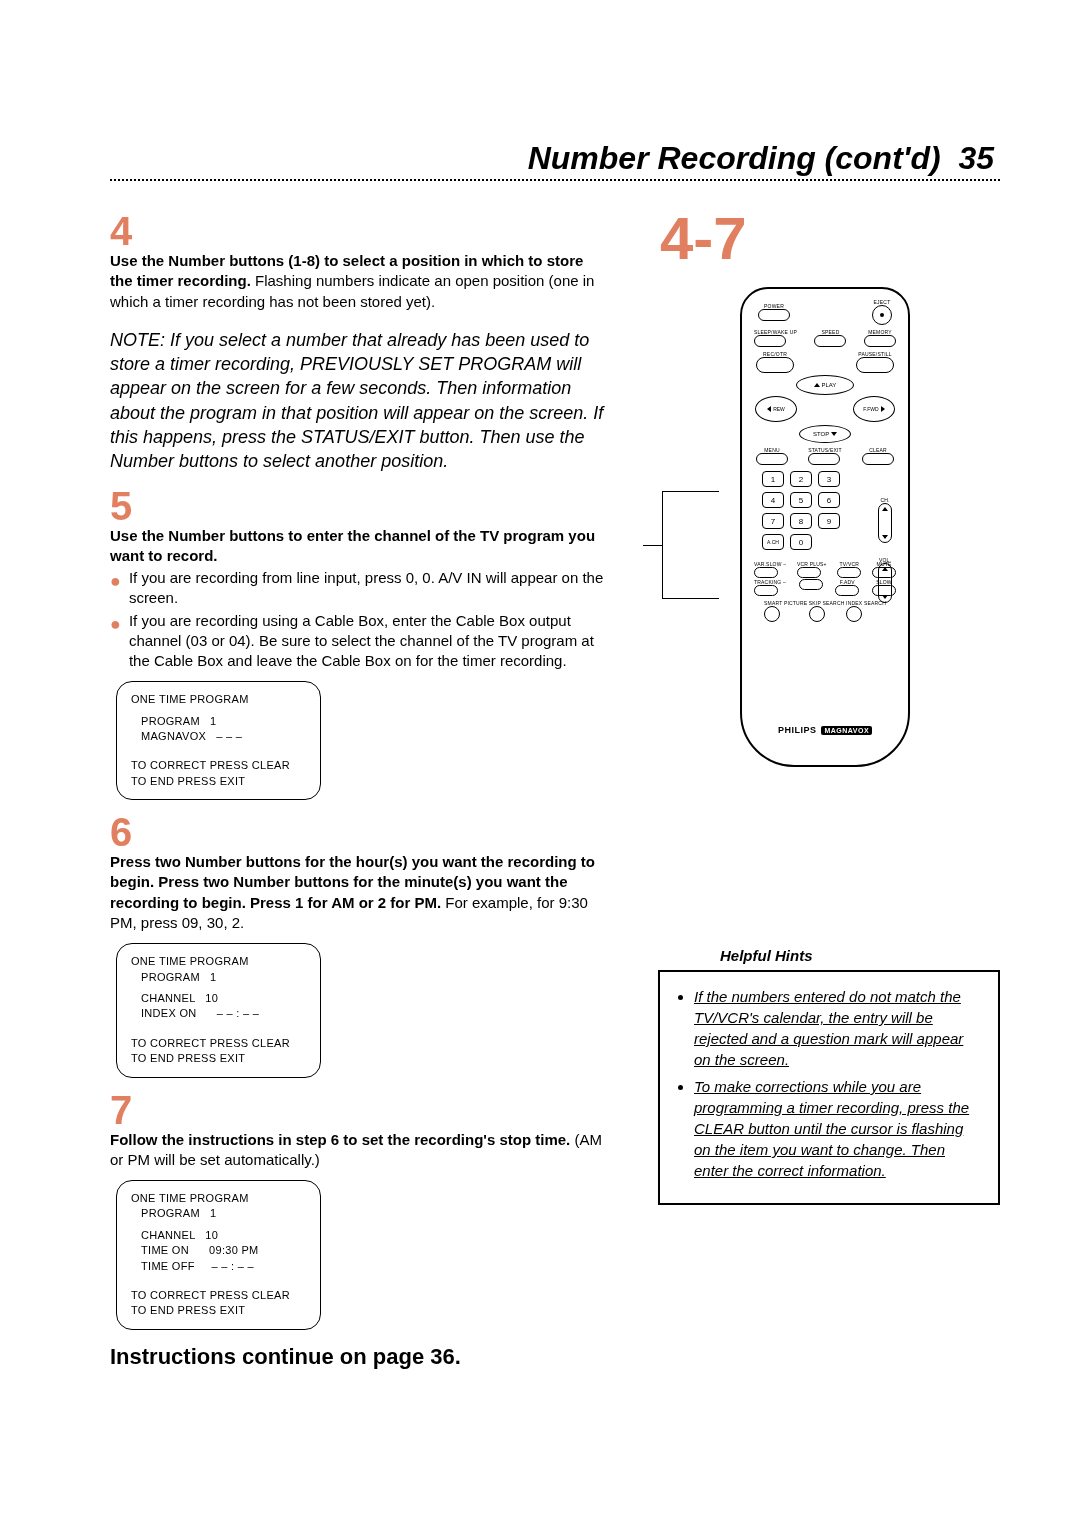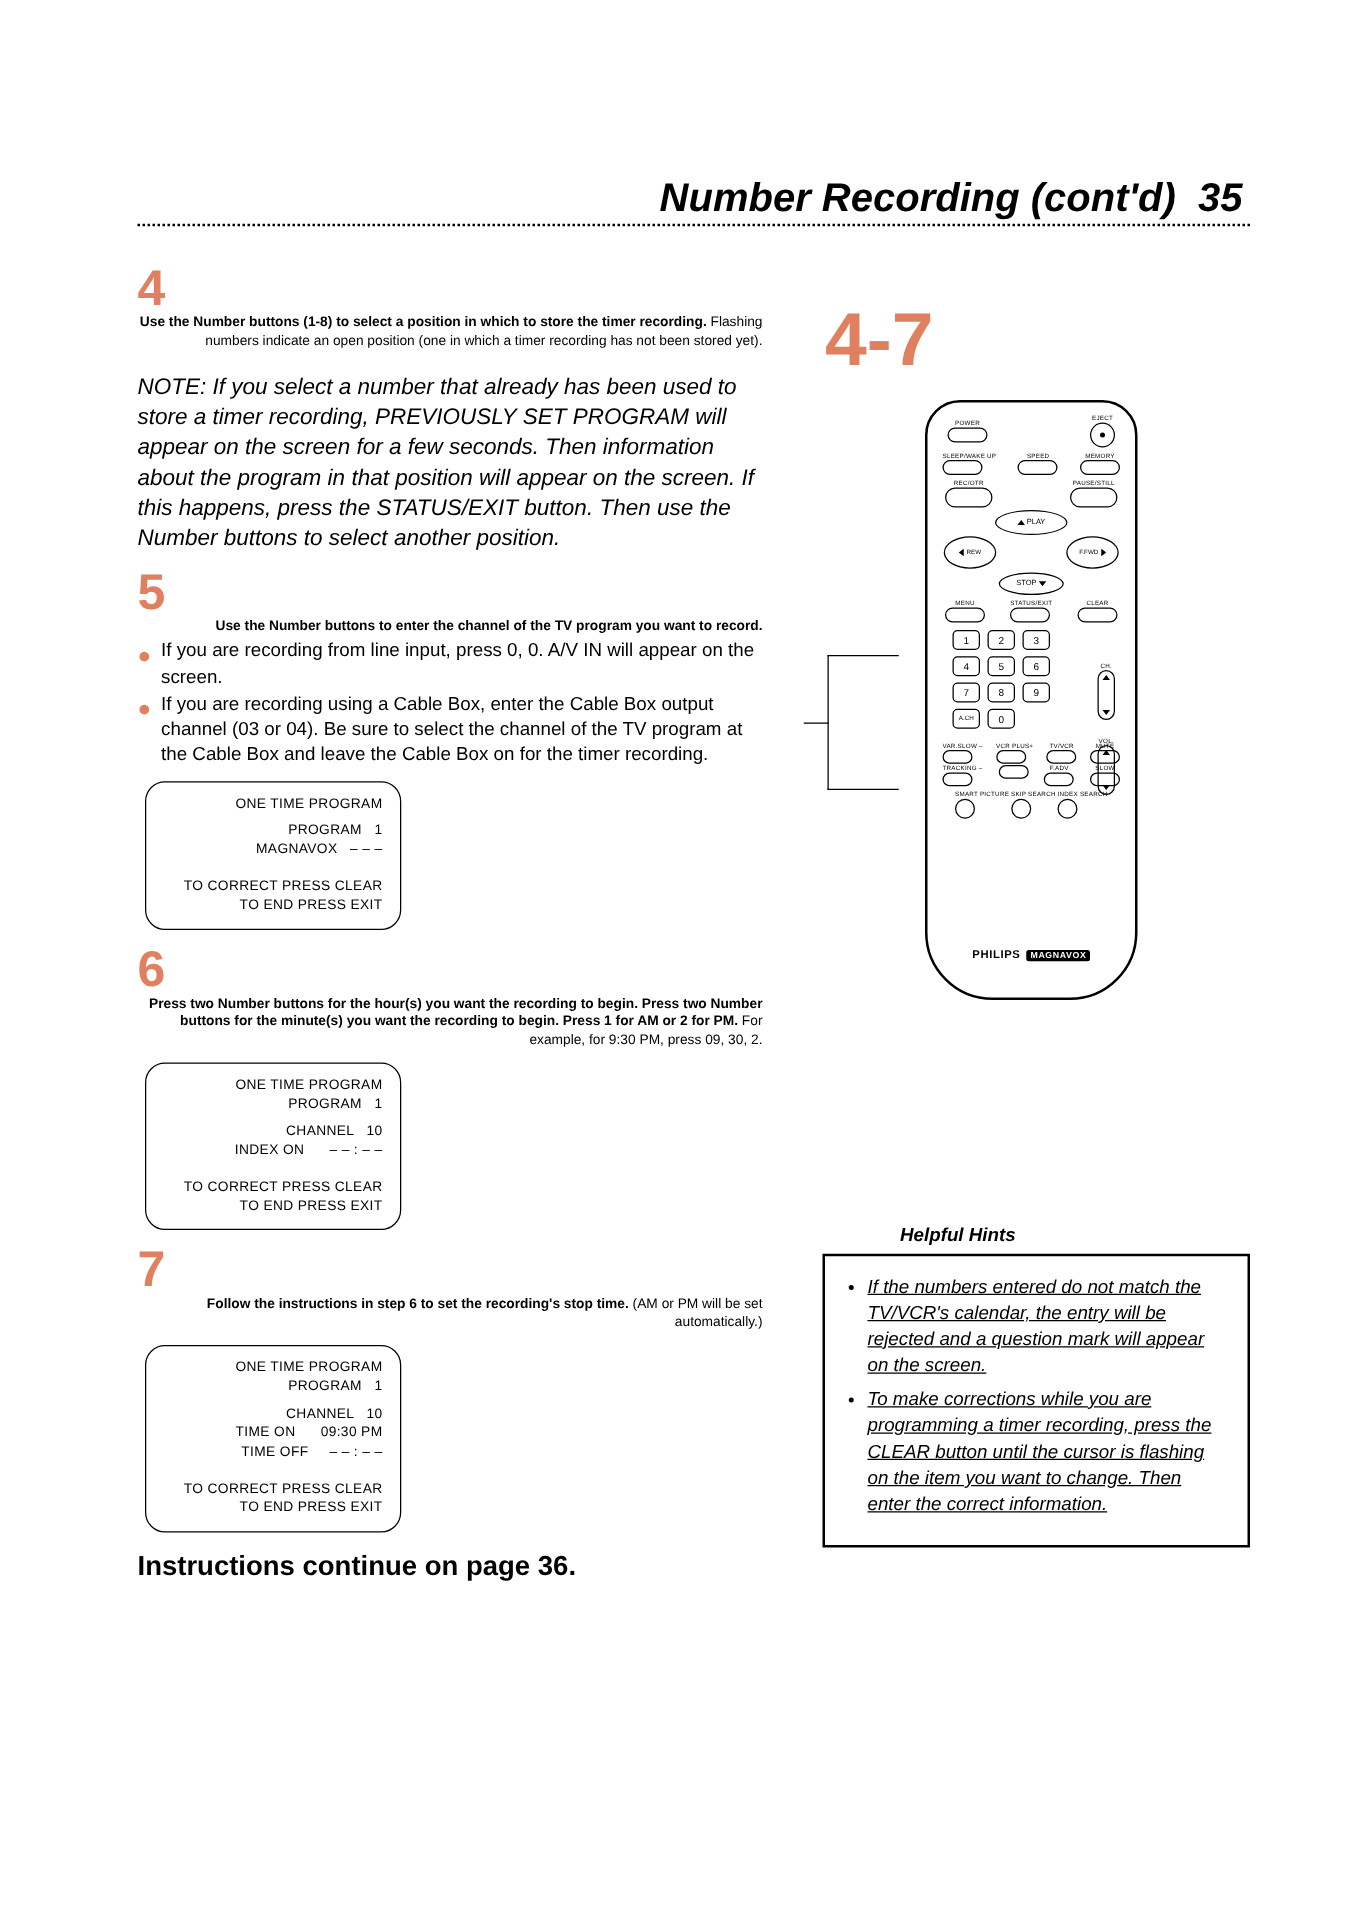--- a/index.html
+++ b/index.html
@@ -30,41 +30,39 @@
   .cols {
     display: flex;
     gap: 40px;
   }
   .leftcol {
     flex: 0 0 500px;
   }
   .rightcol {
     flex: 1;
     position: relative;
-    margin-top: 33px;
   }
   .stepnum {
     font-size: 40px;
     font-weight: bold;
     color: #e08060;
     line-height: 0.9;
     margin: 14px 0 2px 0;
   }
   .bignum {
     font-size: 60px;
     font-weight: bold;
     color: #e08060;
     line-height: 1;
     margin-top: 10px;
     margin-left: 10px;
   }
   .para {
-    font-size: 11px;
+    font-size: 15px;
     line-height: 1.35;
-    text-align: right;
   }
   .bold { font-weight: bold; }
   .note {
     font-style: italic;
     font-size: 18px;
     line-height: 1.35;
     margin-top: 16px;
   }
   .bullet-row {
     display: flex;
@@ -82,21 +80,21 @@
     border: 1.5px solid #000;
     border-radius: 16px;
     font-family: Arial, sans-serif;
     font-size: 11px;
     line-height: 1.4;
     padding: 10px 14px 10px 14px;
     margin: 10px 0 10px 6px;
     width: 175px;
     letter-spacing: 0.3px;
   }
-  .screenbox .row { white-space: pre; text-align: right; }
+  .screenbox .row { white-space: pre; }
   .screenbox .gap { height: 14px; }
   .screenbox .gap-sm { height: 6px; }
   .continue {
     font-size: 22px;
     font-weight: bold;
     margin-top: 14px;
   }
 
   
   .remote {

